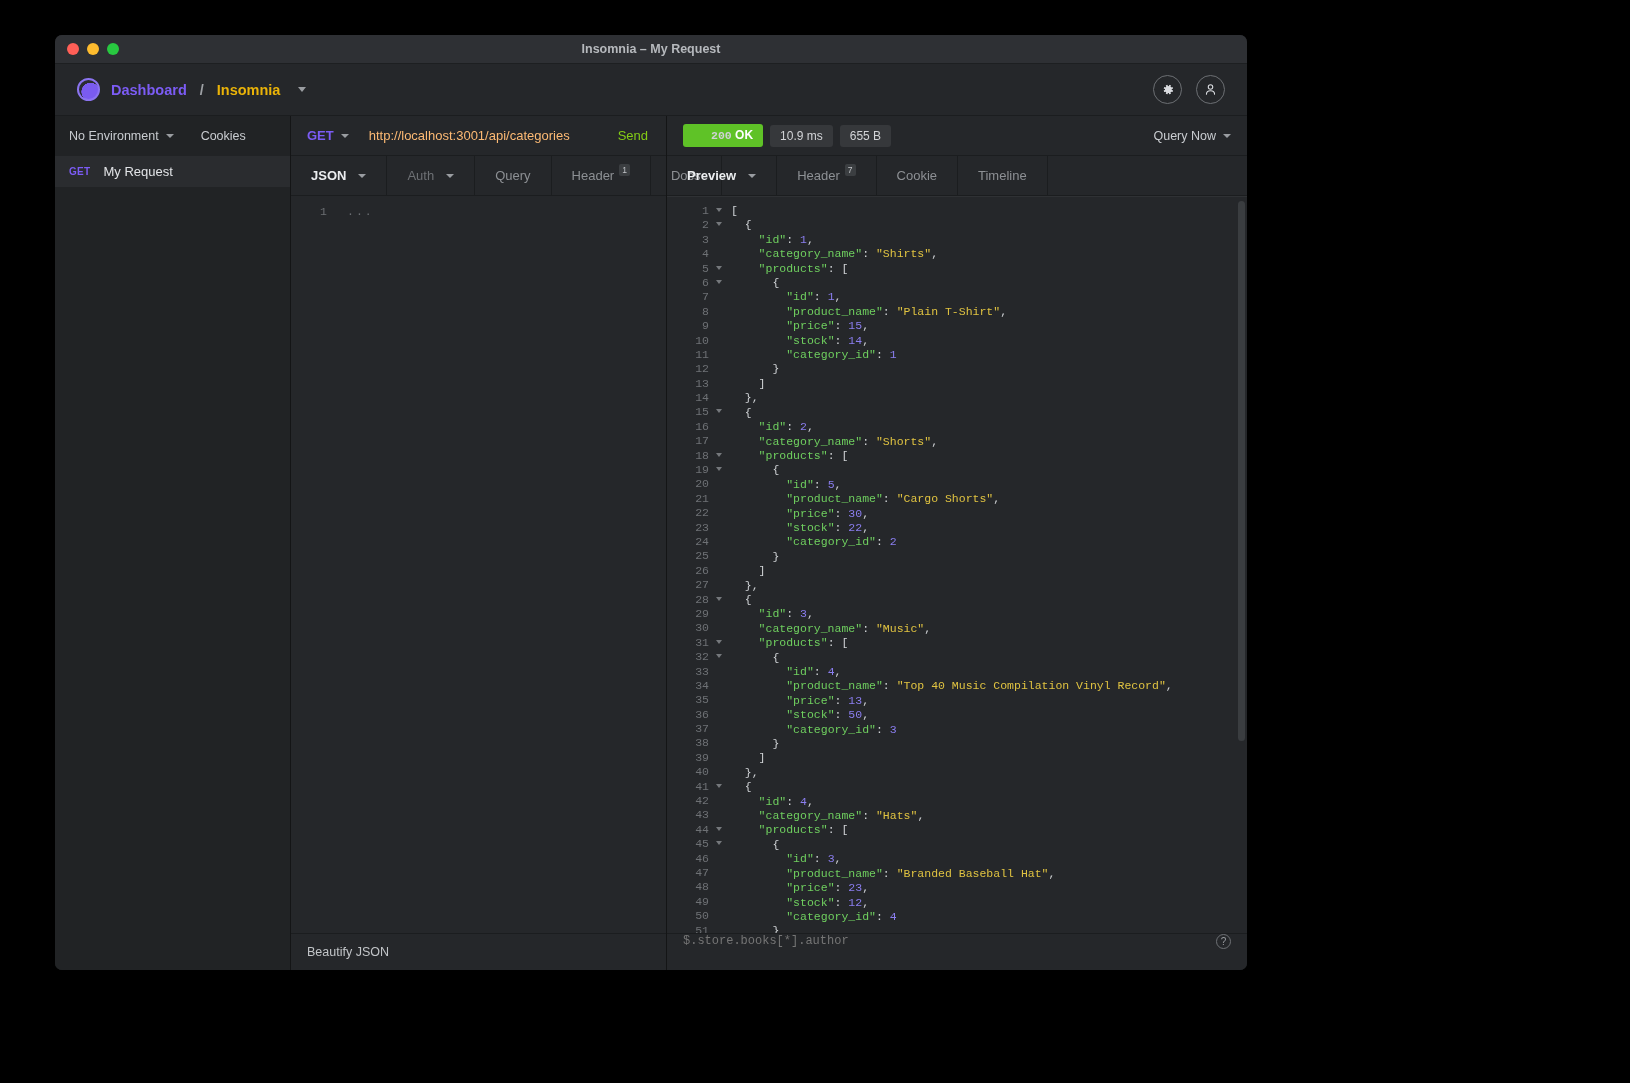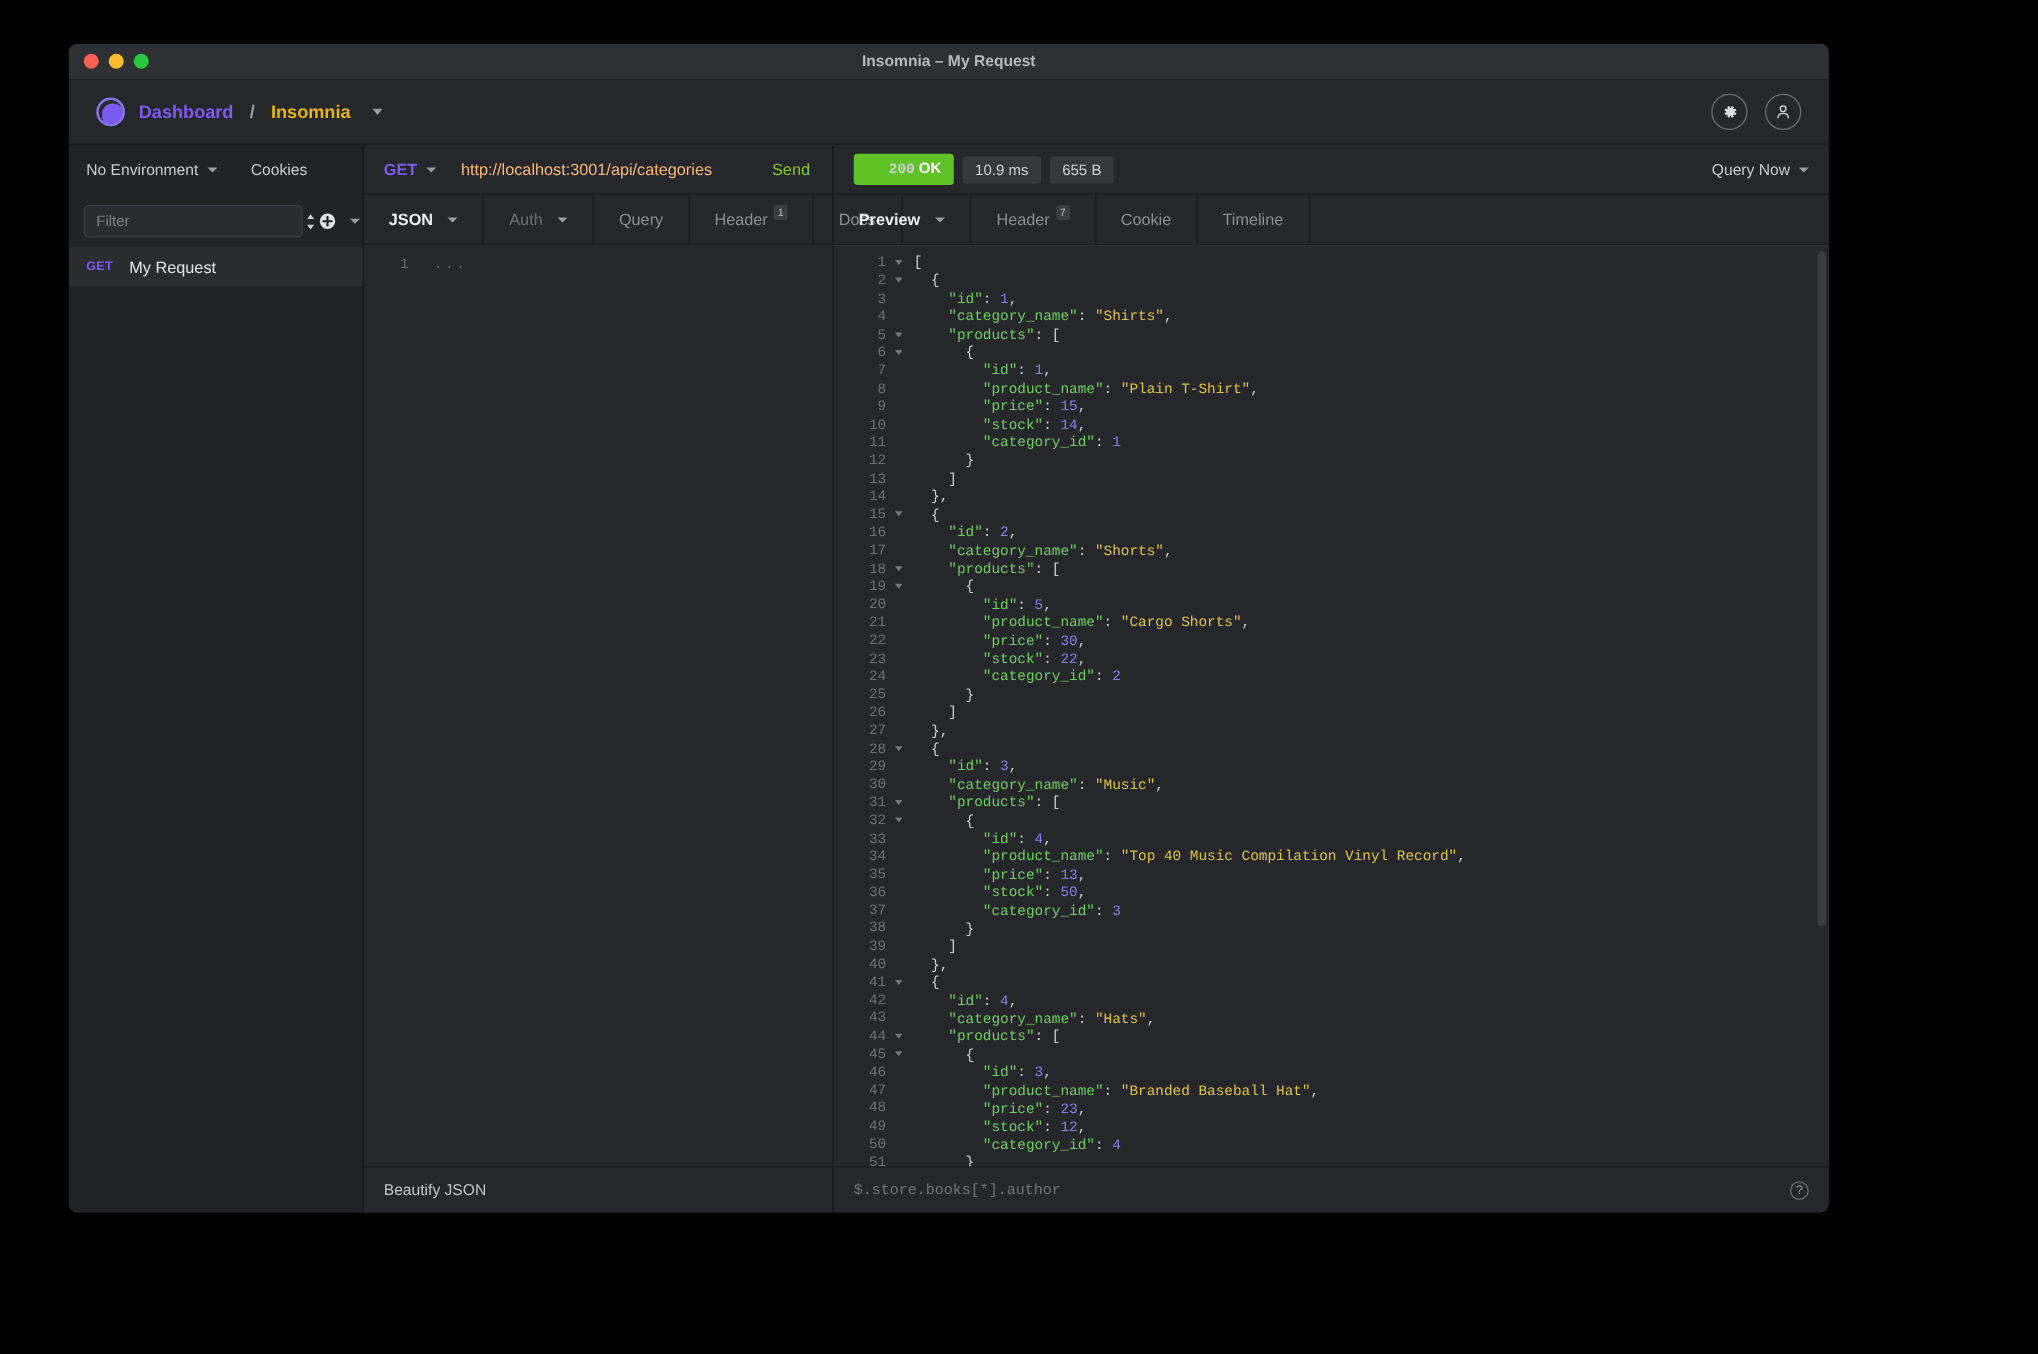--- a/index.html
+++ b/index.html
@@ -5,21 +5,21 @@
   * { box-sizing: border-box; margin: 0; padding: 0; }
   html, body {
     width: 1630px; height: 1083px;
     background: #000000;
     font-family: "Liberation Sans", sans-serif;
     overflow: hidden;
   }
   .window {
     position: absolute;
     left: 55px; top: 35px;
-    width: 1408px; height: 935px;
+    width: 1192px; height: 935px;
     background: #25272a;
     border-radius: 7px;
     overflow: hidden;
     display: flex;
     flex-direction: column;
     box-shadow: 0 10px 40px rgba(0,0,0,0.55);
   }
   
   .titlebar {
     height: 29px;
@@ -233,21 +233,21 @@
   .s { color: #e0c341; }
   .n { color: #8b7ef0; }
   .p { color: #cfd2d5; }
   .scrollbar-v {
     position: absolute; right: 2px; top: 4px;
     width: 7px; height: 540px;
     background: #3a3d40; border-radius: 4px;
   }
   .footer-res {
     height: 37px; flex: 0 0 37px;
-    display: flex; align-items: center;
+    display: flex; align-items: flex-start;
     padding: 0 16px;
     border-top: 1px solid #1b1d1f;
   }
   .jsonpath {
     flex: 1; font-family: "Liberation Mono", monospace;
     font-size: 12px; color: #6e7175; background: none;
     border: none; outline: none; cursor: text;
   }
   .help-icon {
     width: 15px; height: 15px; border-radius: 50%;
@@ -295,36 +295,20 @@
     </div>
   </div>
 
   <div class="body">
 
     <div class="sidebar">
       <div class="env-row">
         <span class="env-name">No Environment</span>
         <span class="caret sm"></span>
         <span class="cookies-link">Cookies</span>
-      </div>
-      <div class="filter-row">
-        <input class="filter-input" placeholder="Filter" style="">
-        <span class="sort-btn">
-          <svg width="13" height="15" viewBox="0 0 14 16">
-            <path d="M7 1.5L10 5.5H4z" fill="#cfd2d5"></path>
-            <path d="M7 14.5L4 10.5h6z" fill="#cfd2d5"></path>
-          </svg>
-        </span>
-        <span class="plus-btn">
-          <svg width="14" height="14" viewBox="0 0 16 16">
-            <circle cx="8" cy="8" r="7" fill="#dfe1e4"></circle>
-            <path d="M8 4.2v7.6M4.2 8h7.6" stroke="#212325" stroke-width="2" stroke-linecap="round"></path>
-          </svg>
-          <span class="caret sm"></span>
-        </span>
       </div>
       <div class="req-item">
         <span class="req-method">GET</span>
         <span class="req-name">My Request</span>
       </div>
     </div>
 
     <div class="panes">
 
       <div class="req-pane">

